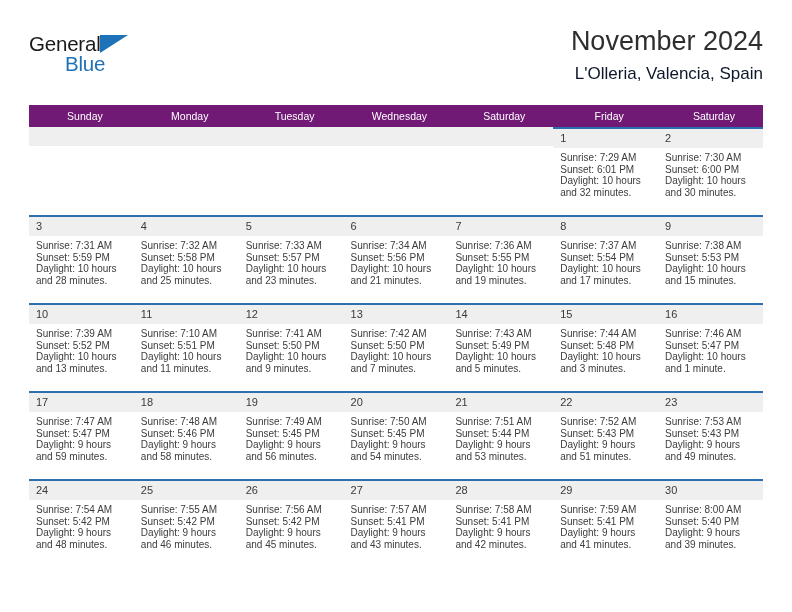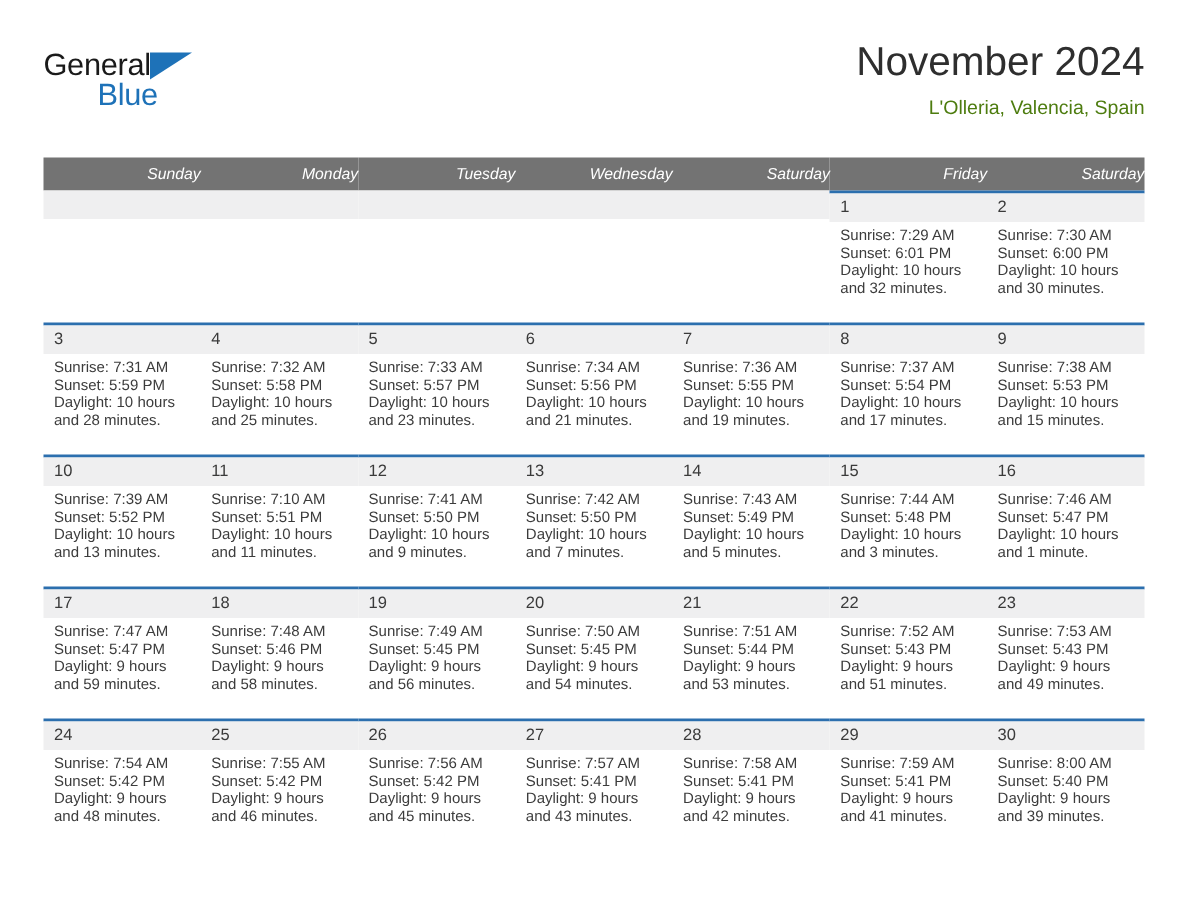--- a/index.html
+++ b/index.html
@@ -76,46 +76,45 @@
   }
   .cal-title {
     font-size: 27px;
     color: #2e2e2e;
     font-weight: normal;
     line-height: 1.15;
     margin: 0;
     white-space: nowrap;
   }
   .cal-subtitle {
-    font-size: 13px;
-    color: #4d7c0f;
+    font-size: 17px;
+    color: #0f172a;
     margin: 7px 0 0 0;
     line-height: 1.2;
     white-space: nowrap;
   }
 
   
   .calendar {
     position: absolute;
     left: 29px;
     top: 105px;
     width: 734px;
     border-collapse: collapse;
     table-layout: fixed;
   }
   .calendar th {
-    background: #737373;
+    background: #701a75;
     color: #ffffff;
     font-size: 10.5px;
     font-weight: normal;
-    text-align: right;
+    text-align: center;
     padding: 5px 0 5px 7px;
     height: 12px;
     border: none;
-    font-style: italic;
   }
   .calendar td {
     vertical-align: top;
     padding: 0;
     border: none;
     width: 104.85px;
     height: 88px;
   }
   .cell-inner {
     position: relative;

